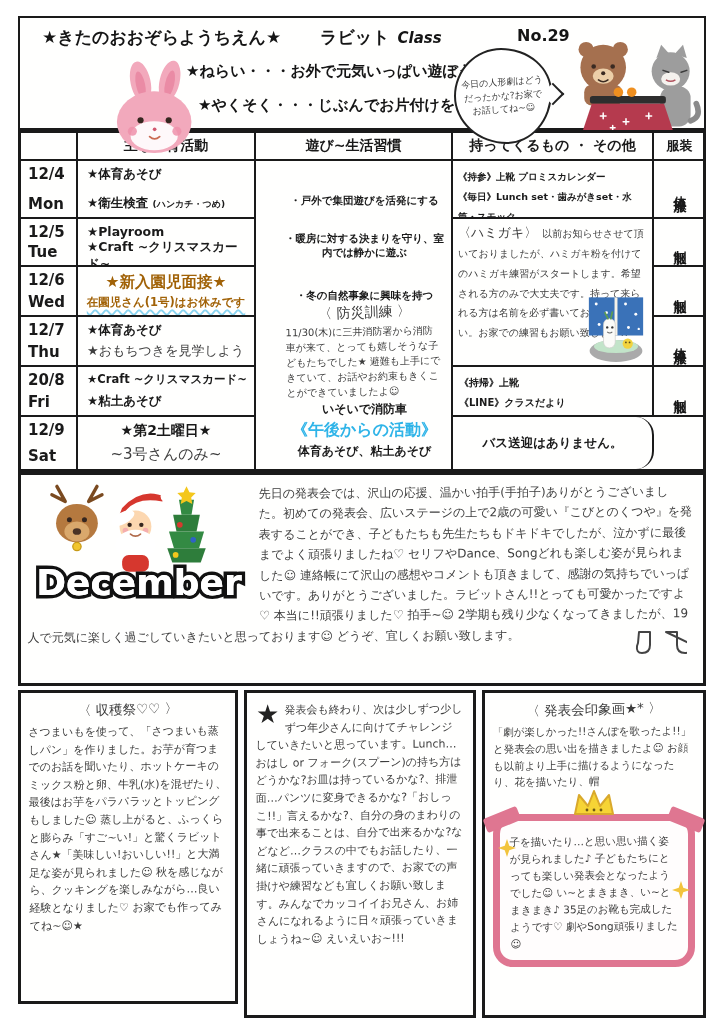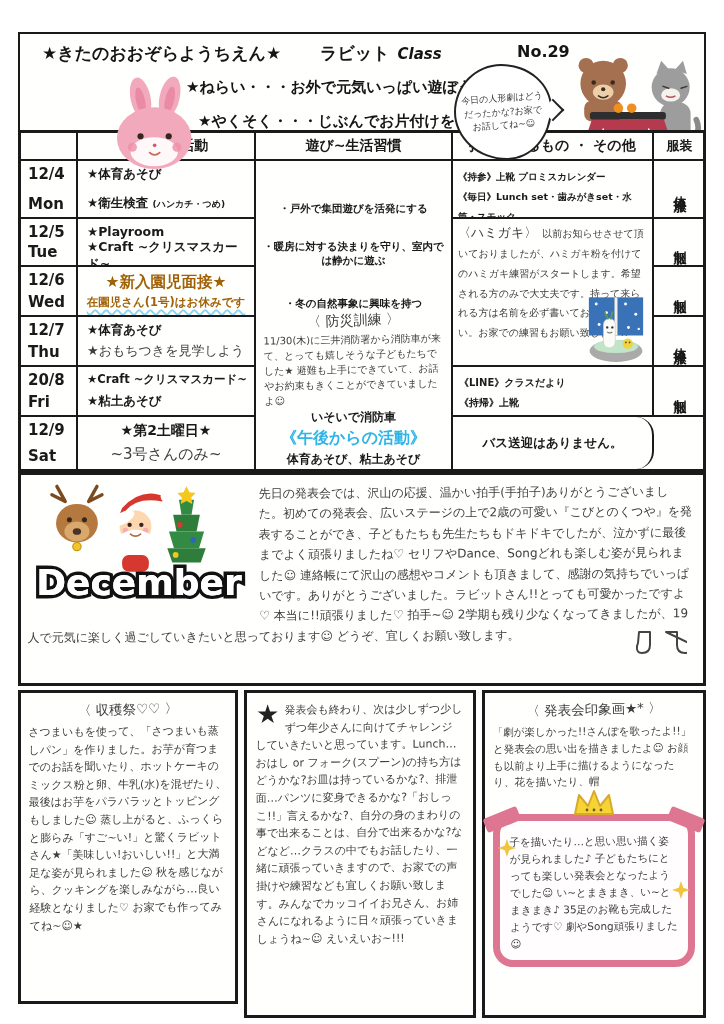--- a/index.html
+++ b/index.html
@@ -9,21 +9,21 @@
     overflow:hidden;
   }
   .box{position:absolute;background:#fffffe;border:3px solid #1a1a1a;box-sizing:border-box;}
   .print{font-weight:700;color:#151515;}
   .hand{color:#3d3d3d;}
   .red{color:#a16207;}
   .blue{color:#2fb4e8;}
   .wavy{text-decoration:underline wavy #8ad4f0;text-decoration-thickness:2px;text-underline-offset:3px;}
 
   
-  #header-box{left:18px;top:32px;width:688px;height:114px;border-width:2px;overflow:visible;}
+  #header-box{left:18px;top:16px;width:688px;height:114px;border-width:2px;overflow:visible;}
   .hdr-school{position:absolute;left:22px;top:8px;font-size:17px;}
   .hdr-class{position:absolute;left:300px;top:8px;font-size:17px;}
   .hdr-class .latin{font-size:15px;font-style:italic;margin-left:8px;}
   .hdr-no{position:absolute;left:497px;top:8px;font-size:16px;}
   .hdr-nerai{position:absolute;left:166px;top:44px;font-size:15px;}
   .hdr-yaku{position:absolute;left:178px;top:78px;font-size:15px;}
   #rabbit-illustration{position:absolute;left:86px;top:40px;width:100px;height:100px;z-index:3;}
   #speech-bubble{
     position:absolute;right:152px;top:30px;width:94px;height:92px;z-index:4;
     background:#fff;border:2px solid #222;border-radius:48% 52% 46% 54%/50% 46% 54% 50%;
@@ -46,21 +46,21 @@
   .th{display:flex;align-items:center;justify-content:center;font-size:14px;font-weight:700;}
   .date-cell{display:flex;flex-direction:column;justify-content:space-between;padding:4px 2px 4px 7px;font-weight:700;font-size:15px;}
   .act-cell{display:flex;flex-direction:column;justify-content:space-between;padding:5px 4px 5px 9px;font-size:12.5px;font-weight:700;}
   .act-cell .sm{font-size:9px;font-weight:700;}
   .center-cell{align-items:center;text-align:center;padding-left:4px;}
   .interview-l1{font-size:15.5px;}
   .interview-l2{font-size:11.5px;}
   .hand-line{font-family:"DejaVu Sans","Liberation Sans",sans-serif;font-weight:400;color:#3d3d3d;font-size:13px;}
   .clothes-cell{display:flex;align-items:center;justify-content:center;}
   .vtext{writing-mode:vertical-rl;text-orientation:upright;font-size:13px;font-weight:700;letter-spacing:2px;}
-  #play-cell{padding:22px 5px;text-align:center;font-size:10.5px;}
+  #play-cell{padding:14px 5px;text-align:center;font-size:10.5px;margin-left:22px;}
   #play-cell .b{font-weight:700;line-height:1.35;}
   #play-cell .b1{margin-top:18px;}
   #play-cell .b2{margin-top:24px;}
   #play-cell .b3{margin-top:28px;}
   #play-cell .drill-t{font-size:14px;margin-top:2px;transform:rotate(-2deg);}
   #play-cell .drill-n{font-size:10px;line-height:1.5;text-align:left;padding:2px 3px 0 3px;transform:rotate(-1deg);}
   #play-cell .story-t{margin-top:10px;font-size:12px;font-weight:700;}
   #play-cell .story-n{font-size:12px;font-weight:700;margin-top:2px;}
   #play-cell .pm-t{font-size:16px;font-weight:700;margin-top:2px;}
   #play-cell .pm-b{font-size:12px;font-weight:700;margin-top:2px;}
@@ -251,22 +251,22 @@
       <path d="M34 32 l-4 -8 M38 32 l2 -9" stroke="#5d9c52" stroke-width="2.4" stroke-linecap="round"></path>
       <circle cx="33" cy="44" r="1.6" fill="#333"></circle>
         <circle cx="40" cy="44" r="1.6" fill="#333"></circle>
       <path d="M33 50 Q36.5 53 40 50" stroke="#666" stroke-width="1.4" fill="none"></path>
       <circle cx="61" cy="66" r="7" fill="#f1d33f"></circle>
       <circle cx="58.5" cy="64.5" r="1.2" fill="#584a1d"></circle>
         <circle cx="63.5" cy="64.5" r="1.2" fill="#584a1d"></circle>
     </svg>
   </div>
   <div class="c" id="bring-line" style="grid-area:6/4">
+    <div>《持帰》上靴</div>
     <div>《LINE》クラスだより</div>
-    <div>《持帰》上靴</div>
   </div>
   <div class="c last-row" id="bring-bus" style="grid-area:7/4">
     <span>バス送迎はありません。</span>
   </div>
 
   <div class="c last-col clothes-cell" style="grid-area:2/5">
       <span class="vtext">体操服</span>
     </div>
   <div class="c last-col clothes-cell" style="grid-area:3/5">
       <span class="vtext">制服</span>

